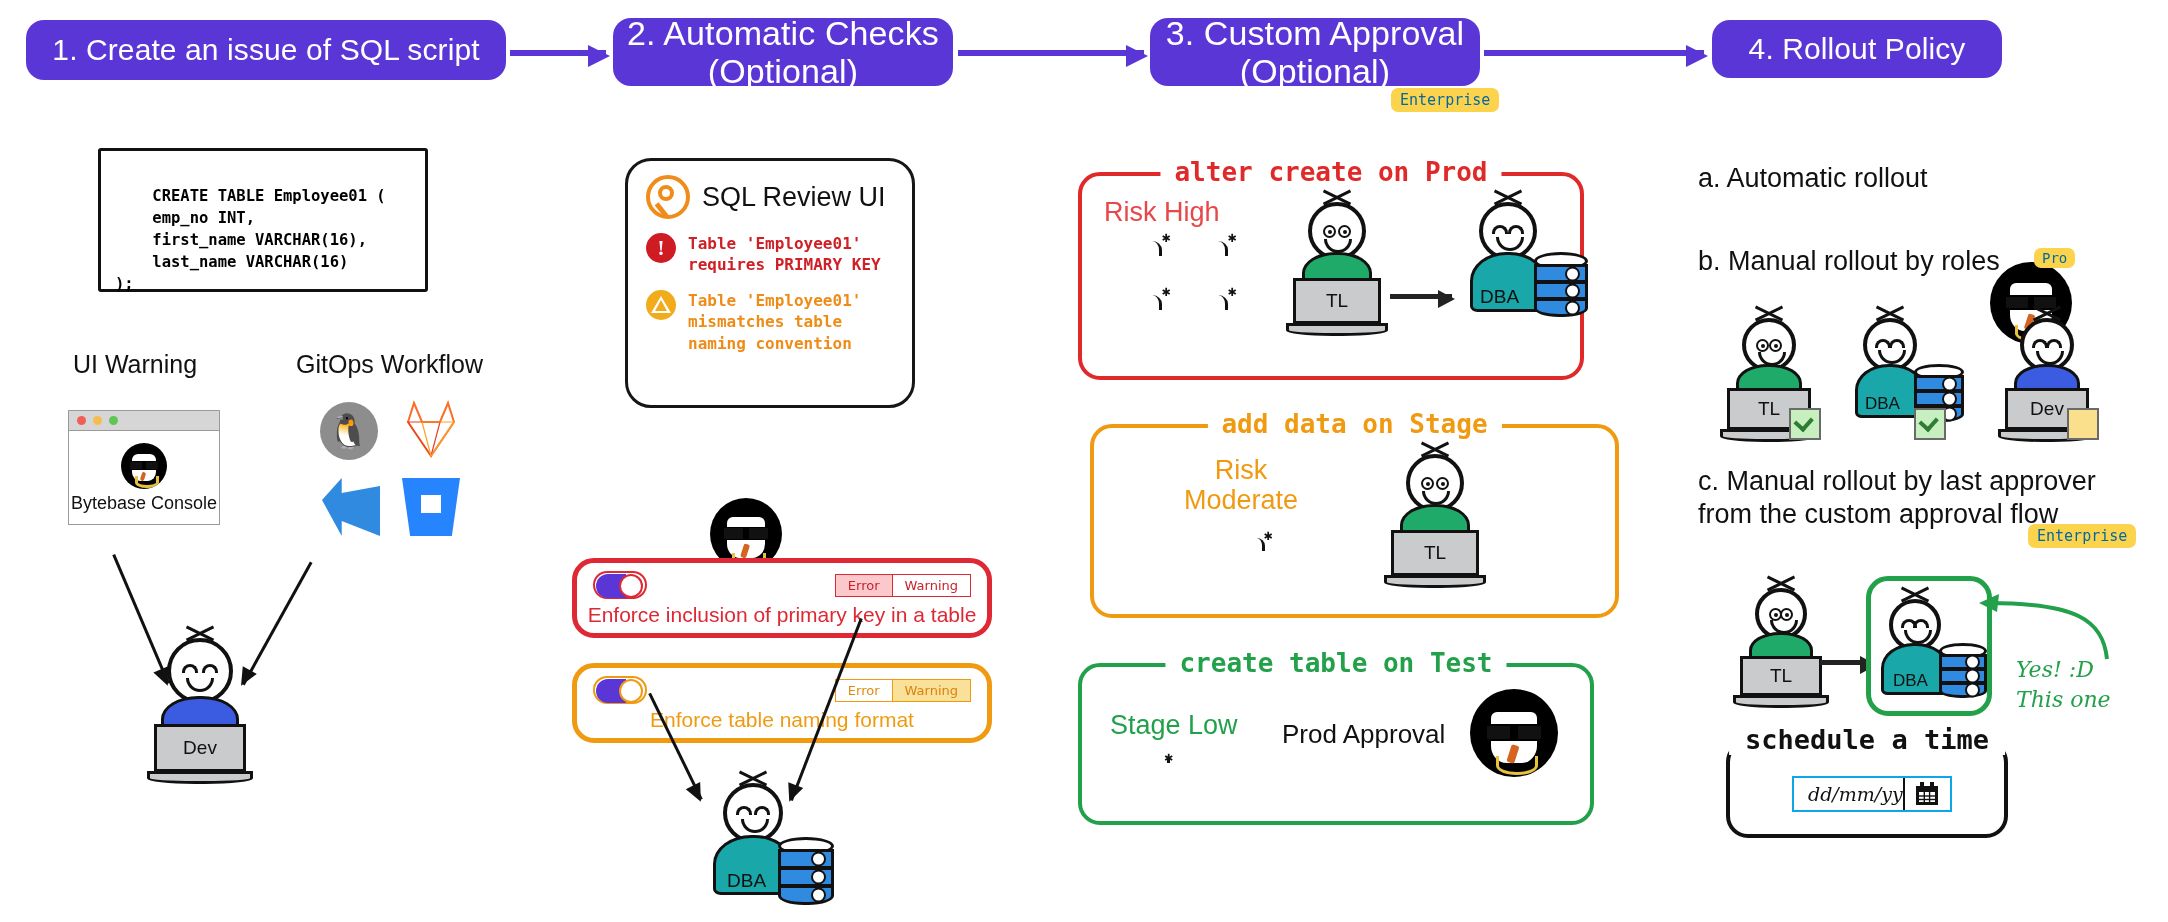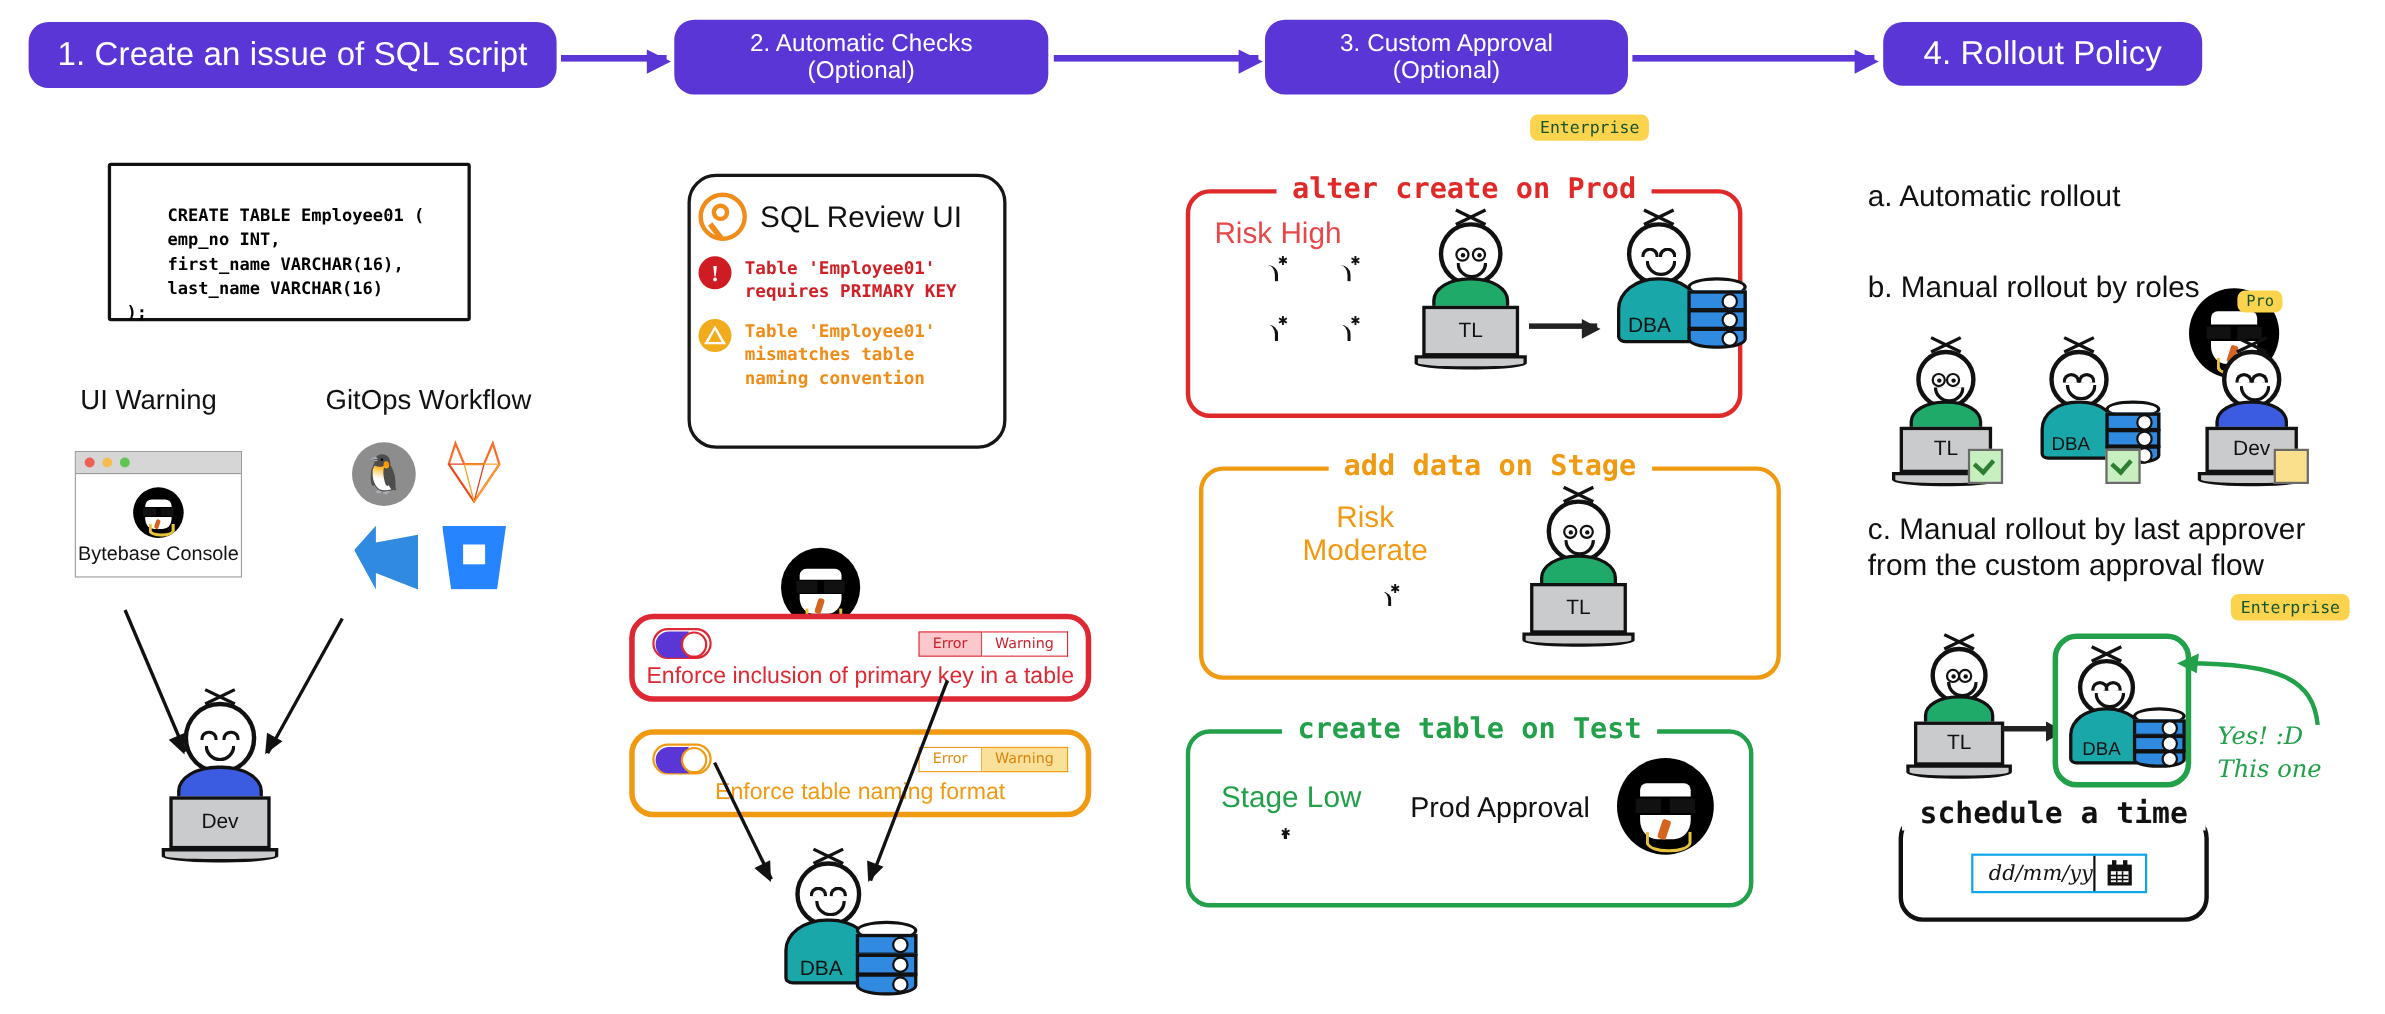--- a/index.html
+++ b/index.html
@@ -8,21 +8,21 @@
   .stage{position:absolute;inset:0;}
   .abs{position:absolute;}
 
   
   .step{
     position:absolute;background:#5b36d6;color:#fff;border-radius:18px;
     display:flex;align-items:center;justify-content:center;text-align:center;
     font-size:30px;line-height:1.12;letter-spacing:.1px;padding:6px 14px;
     box-sizing:border-box;
   }
-  .step.two-line{font-size:22px;}
+  .step.two-line{font-size:34px;}
 
   
   .arrow-h{position:absolute;height:0;border-top:6px solid #5b36d6;}
   .arrow-h:after{
     content:"";position:absolute;right:-4px;top:-11px;width:0;height:0;
     border-left:22px solid #5b36d6;border-top:11px solid transparent;border-bottom:11px solid transparent;
   }
 
   
   .hbox{position:absolute;box-sizing:border-box;background:#fff;}
@@ -44,21 +44,21 @@
 
   
   .bot{position:relative;border-radius:50%;background:#000;overflow:hidden;}
   .bot .face{position:absolute;left:24%;top:26%;width:52%;height:58%;background:#fff;border-radius:6px 6px 34% 34%;}
   .bot .glasses{position:absolute;left:17%;top:40%;width:66%;height:19%;background:#000;border-radius:3px;}
   .bot .lens{position:absolute;top:12%;width:40%;height:76%;background:#111;}
   .bot .mouth{position:absolute;left:44%;top:64%;width:9%;height:20%;background:#d4641f;transform:rotate(18deg);border-radius:2px;}
   .bot .neck{position:absolute;left:30%;bottom:2%;width:40%;height:18%;border:3px solid #e8c23c;border-top:none;border-radius:0 0 50% 50%;}
 
   
-  .review-card{position:absolute;border:3.5px solid #161616;border-radius:26px;background:#fff;box-sizing:border-box;padding:14px 7px;}
+  .review-card{position:absolute;border:3.5px solid #161616;border-radius:26px;background:#fff;box-sizing:border-box;padding:14px 18px;}
   .review-head{display:flex;align-items:center;gap:12px;margin-bottom:14px;}
   .mag{width:44px;height:44px;border:4px solid #f08c1a;border-radius:50%;position:relative;box-sizing:border-box;}
   .mag:before{content:"";position:absolute;left:8px;top:6px;width:16px;height:16px;border:4px solid #f08c1a;border-radius:50%;box-sizing:border-box;}
   .mag:after{content:"";position:absolute;left:9px;top:23px;width:5px;height:16px;background:#f08c1a;transform:rotate(-38deg);}
   .review-title{font-size:27px;color:#111;}
   .msg{display:flex;align-items:flex-start;gap:12px;margin-bottom:14px;}
   .badge-ico{width:30px;height:30px;border-radius:50%;flex:0 0 30px;display:flex;align-items:center;justify-content:center;
              color:#fff;font-weight:bold;font-size:21px;font-family:"Liberation Serif",serif;}
   .badge-ico.err{background:#cf1b22;}
   .badge-ico.warn{background:#f2ab1b;position:relative;}
@@ -141,21 +141,21 @@
   .arrow-sm{position:absolute;height:0;border-top:5px solid #222;}
   .arrow-sm:after{content:"";position:absolute;right:-3px;top:-9px;width:0;height:0;border-left:17px solid #222;border-top:9px solid transparent;border-bottom:9px solid transparent;}
 
   
   .tip{position:absolute;transform-origin:left center;}
   .tip .shaft{position:absolute;left:0;top:0;height:0;border-top:3px solid #111;}
   .tip .hd{position:absolute;left:-2px;top:-8px;width:0;height:0;border-right:18px solid #111;border-top:8px solid transparent;border-bottom:8px solid transparent;}
 
   
   .plan{position:absolute;background:#fbd34d;border-radius:7px;padding:3px 9px;
-        font-family:"DejaVu Sans Mono",monospace;font-size:15px;color:#14532d;margin-top:16px;}
+        font-family:"DejaVu Sans Mono",monospace;font-size:15px;color:#0369a1;}
   .plan.small{font-size:14px;padding:2px 8px;}
 
   
   .rl-line{position:absolute;font-size:27px;color:#111;line-height:1.22;}
 
   .green-card{position:absolute;border:5px solid #22a04a;border-radius:22px;background:#fff;box-sizing:border-box;}
   .hand-note{position:absolute;color:#22a04a;font-family:"DejaVu Serif",serif;font-style:italic;font-size:22px;line-height:1.35;}
 
   .sched{position:absolute;border:4px solid #111;border-radius:22px;background:#fff;box-sizing:border-box;}
   .sched-legend{position:absolute;top:-20px;left:50%;transform:translateX(-50%);background:#fff;padding:0 16px;

